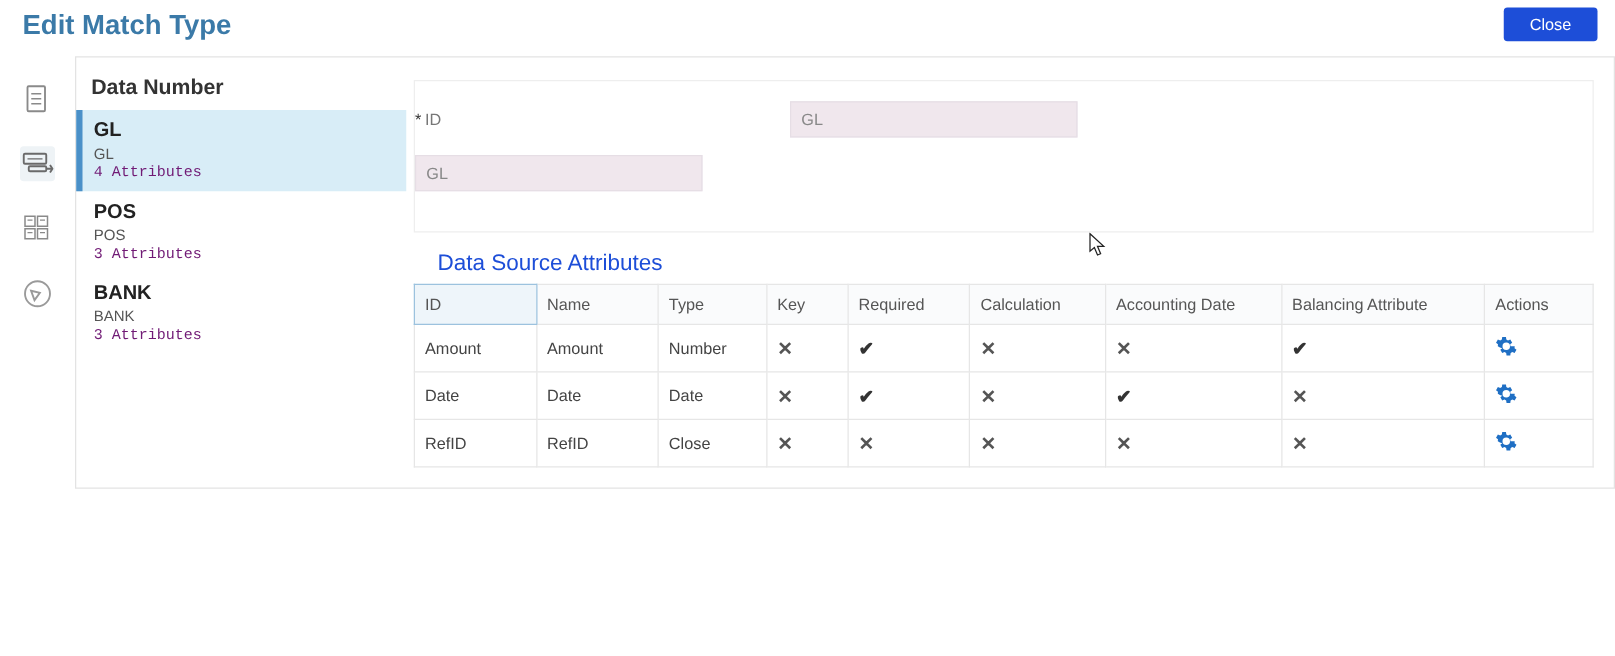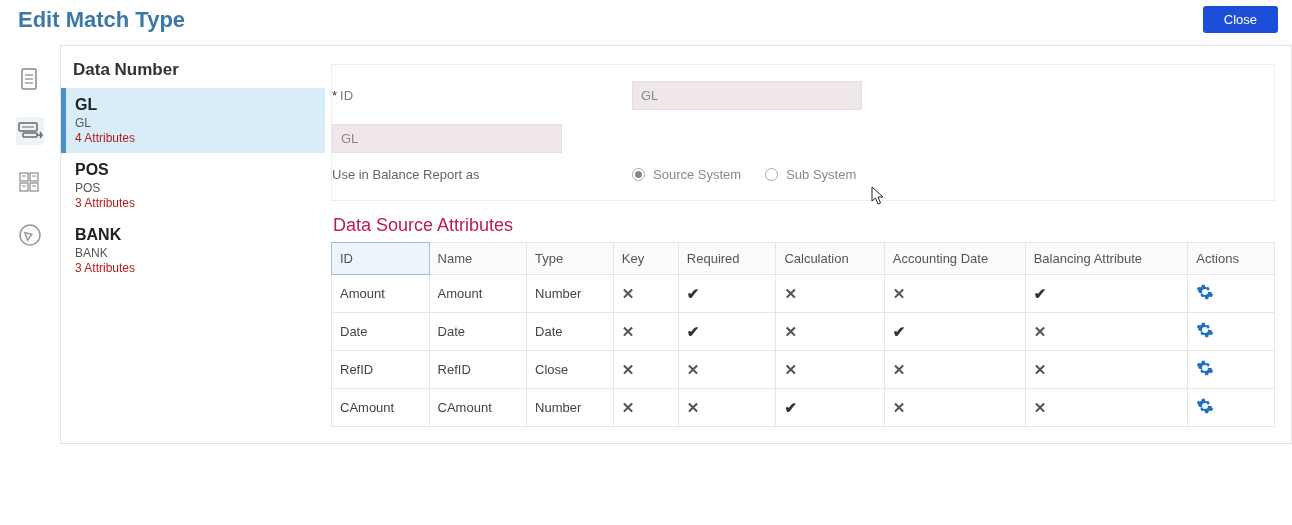--- a/index.html
+++ b/index.html
@@ -12,32 +12,32 @@
   .icon-col .icon { width:28px; height:28px; display:flex; align-items:center; justify-content:center; color:#7a7a7a;}
   .icon-col .icon.active { background:#eef3f6; border-radius:3px; color:#5a5a5a;}
   .content { flex:1; border:1px solid #e3e3e3; position:relative; }
   .content-inner { display:flex; }
   .sidebar { width:264px; padding:10px 0 10px 0; }
   .sidebar h2 { font-size:17px; font-weight:bold; padding:4px 12px 8px 12px; }
   .ds-item { padding:8px 12px 8px 14px; cursor:pointer; }
   .ds-item.selected { background:#d8edf7; border-left:5px solid #4a90c8; padding-left:9px;}
   .ds-title { font-size:16px; font-weight:bold; color:#222; }
   .ds-sub { font-size:12px; color:#555; margin-top:2px; }
-  .ds-count { font-size:12px; color:#b91c1c; margin-top:1px;}
+  .ds-count { font-size:12px; color:#701a75; margin-top:1px;font-family:Liberation Mono, monospace;}
   .detail { flex:1; padding:18px 16px 16px 6px; }
   .form-block { border:1px solid #eee; padding:16px 0 18px 0; margin-bottom:14px; }
   .form-row { display:flex; align-items:center; margin-bottom:14px; }
   .form-label-wrap { width:300px; text-align:left; padding-right:8px; color:#777; font-size:13px;}
   .form-label-wrap .req { color:#333; margin-right:3px;}
   .form-input { width:230px; padding:6px 8px; background:#f0e7ed; border:1px solid #e6dee5; color:#888; font-size:13px;}
   .radio-row { display:flex; align-items:center; }
   .radio-row .radio-opt { display:flex; align-items:center; margin-right:24px; color:#888;}
   .radio-row .radio-opt .rcircle { width:13px; height:13px; border:1px solid #aaa; border-radius:50%; margin-right:8px; display:flex; align-items:center; justify-content:center;}
   .radio-row .radio-opt .rcircle.sel::after{ content:""; width:7px; height:7px; background:#888; border-radius:50%; display:block;}
-  .attr-title { font-size:18px; font-weight:500; color:#be185d; margin:0 0 6px 2px;}
+  .attr-title { font-size:18px; font-weight:500; color:#1d4ed8; margin:0 0 6px 19px;}
   table.attr-table { width:100%; border-collapse:collapse; font-size:13px;}
   table.attr-table th, table.attr-table td { border:1px solid #e6e6e6; padding:8px 8px; text-align:left; font-weight:normal; color:#444;}
   table.attr-table th { background:#fafbfc; color:#555;}
   table.attr-table th.sel { background:#eef5fa; border:1px solid #9cc2de;}
   td.center, th.center { text-align:center; }
   .mark-x { color:#555; font-size:15px; font-weight:bold;}
   .mark-check { color:#333; font-size:15px; font-weight:bold;}
   .gear-ico { color:#1f6fc4; display:inline-block;}
   .cursor { position:absolute; pointer-events:none; }
   svg { display:block; }
@@ -117,33 +117,20 @@
       <div class="detail">
 
         <div class="form-block">
           <div class="form-row">
             <div class="form-label-wrap"><span class="req">*</span><span>ID</span></div>
             <input class="form-input" readonly="" value="GL" style="">
           </div>
           <div class="form-row">
             <input class="form-input" readonly="" value="GL" style="">
           </div>
-          <div class="form-row" style="margin-bottom:0;">
-            <div class="form-label-wrap"><span style="color:#666">Use in Balance Report as</span></div>
-            <div class="radio-row">
-              <div class="radio-opt">
-                <span class="rcircle sel"></span>
-                <span>Source System</span>
-              </div>
-              <div class="radio-opt">
-                <span class="rcircle"></span>
-                <span>Sub System</span>
-              </div>
-            </div>
-          </div>
         </div>
 
         <div class="attr-title">Data Source Attributes</div>
 
         <table class="attr-table">
           <thead>
             <tr>
               <th class="sel" style="width:90px">ID</th>
               <th style="width:90px">Name</th>
               <th style="width:80px">Type</th>
@@ -188,33 +175,20 @@
                 <td>Close</td>
                 <td class="center"><span class="mark-x">✕</span></td>
                 <td class="center"><span class="mark-x">✕</span></td>
                 <td class="center"><span class="mark-x">✕</span></td>
                 <td class="center"><span class="mark-x">✕</span></td>
                 <td class="center"><span class="mark-x">✕</span></td>
                 <td class="center"><span class="gear-ico"><svg width="18" height="18" viewBox="0 0 24 24">
                       <path fill="#1f6fc4" d="M12 8a4 4 0 100 8 4 4 0 000-8zm9 4c0 .7-.06 1.37-.18 2.03l2.1 1.64-2 3.46-2.48-1a9 9 0 01-1.76 1.02l-.38 2.65h-4l-.38-2.65a9 9 0 01-1.76-1.02l-2.48 1-2-3.46 2.1-1.64A9.2 9.2 0 013 12c0-.7.06-1.37.18-2.03L1.08 8.33l2-3.46 2.48 1a9 9 0 011.76-1.02L7.7 2.2h4l.38 2.65a9 9 0 011.76 1.02l2.48-1 2 3.46-2.1 1.64c.12.66.18 1.33.18 2.03z"></path>
                     </svg></span></td>
               </tr>
-              <tr>
-                <td>CAmount</td>
-                <td>CAmount</td>
-                <td>Number</td>
-                <td class="center"><span class="mark-x">✕</span></td>
-                <td class="center"><span class="mark-x">✕</span></td>
-                <td class="center"><span class="mark-check">✔</span></td>
-                <td class="center"><span class="mark-x">✕</span></td>
-                <td class="center"><span class="mark-x">✕</span></td>
-                <td class="center"><span class="gear-ico"><svg width="18" height="18" viewBox="0 0 24 24">
-                      <path fill="#1f6fc4" d="M12 8a4 4 0 100 8 4 4 0 000-8zm9 4c0 .7-.06 1.37-.18 2.03l2.1 1.64-2 3.46-2.48-1a9 9 0 01-1.76 1.02l-.38 2.65h-4l-.38-2.65a9 9 0 01-1.76-1.02l-2.48 1-2-3.46 2.1-1.64A9.2 9.2 0 013 12c0-.7.06-1.37.18-2.03L1.08 8.33l2-3.46 2.48 1a9 9 0 011.76-1.02L7.7 2.2h4l.38 2.65a9 9 0 011.76 1.02l2.48-1 2 3.46-2.1 1.64c.12.66.18 1.33.18 2.03z"></path>
-                    </svg></span></td>
-              </tr>
             </tbody>
         </table>
 
       </div>
     </div>
 
     <svg class="cursor" style="left:810px; top:140px;" width="14" height="20" viewBox="0 0 14 20">
         <path d="M1 1 L1 15 L4.5 12 L7 18 L9.5 17 L7 11 L12 11 Z" fill="#fff" stroke="#222" stroke-width="1"></path>
       </svg>
 

